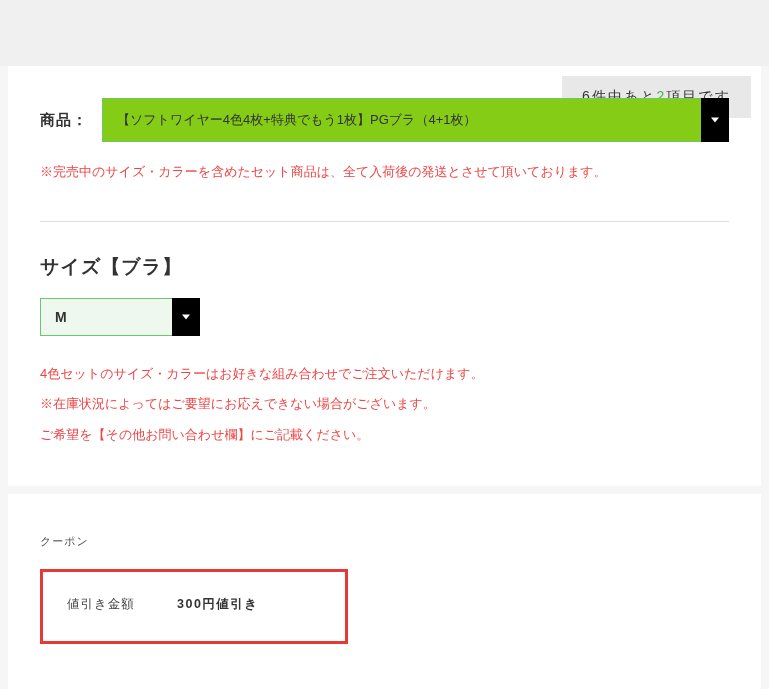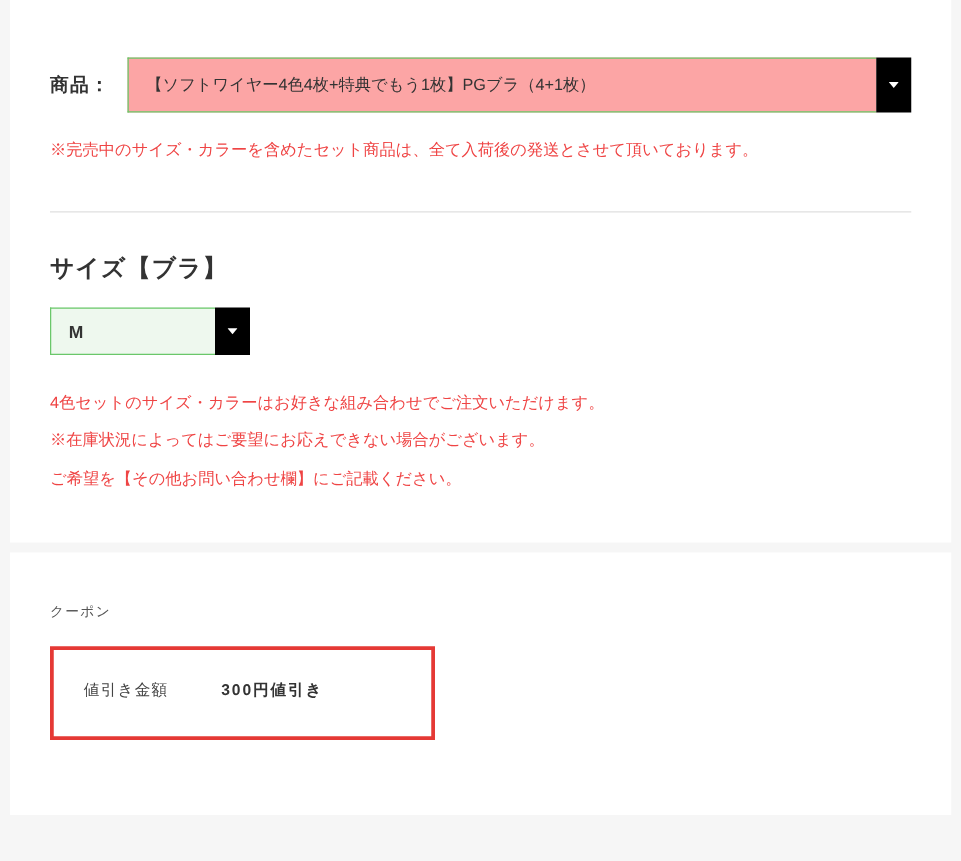--- a/index.html
+++ b/index.html
@@ -31,21 +31,22 @@
     }
     .status-badge .highlight {
       color: #4caf50;
     }
     .card {
       background: #fff;
       margin: 0 8px;
       padding: 28px 32px;
     }
     .card.first {
-      padding-top: 46px;
+      margin-top: 66px;
+      padding-top: 32px;
       padding-bottom: 32px;
     }
     .card.second {
       margin-top: 8px;
       padding-top: 40px;
       padding-bottom: 60px;
     }
     .product-row {
       display: flex;
       align-items: center;
@@ -57,21 +58,21 @@
       font-size: 15px;
       letter-spacing: 1px;
     }
     .select-wrapper {
       display: flex;
       flex: 1;
       position: relative;
     }
     .select-main {
       flex: 1;
-      background: #fca5a5;
+      background: #84cc16;
       border: 1px solid #6ac76a;
       padding: 12px 14px;
       font-size: 13px;
       color: #333;
       border-right: none;
     }
     .select-arrow {
       background: #000;
       width: 28px;
       display: flex;
@@ -155,20 +156,23 @@
       background: #fff;
       cursor: pointer;
       font-weight: bold;
       letter-spacing: 1px;
     }
   </style>
 </head>
 <body>
 
 <div class="page">
+  <div class="status-badge">
+    <span>6件中あと</span><span class="highlight">2</span><span>項目です</span>
+  </div>
 
   <div class="card first">
     <div class="product-row">
       <div class="product-label">商品：</div>
       <div class="select-wrapper">
         <div class="select-main">【ソフトワイヤー4色4枚+特典でもう1枚】PGブラ（4+1枚）</div>
         <div class="select-arrow">
           <svg viewBox="0 0 10 6">
               <path d="M0 0 L5 6 L10 0 Z" fill="#fff"></path>
             </svg>

